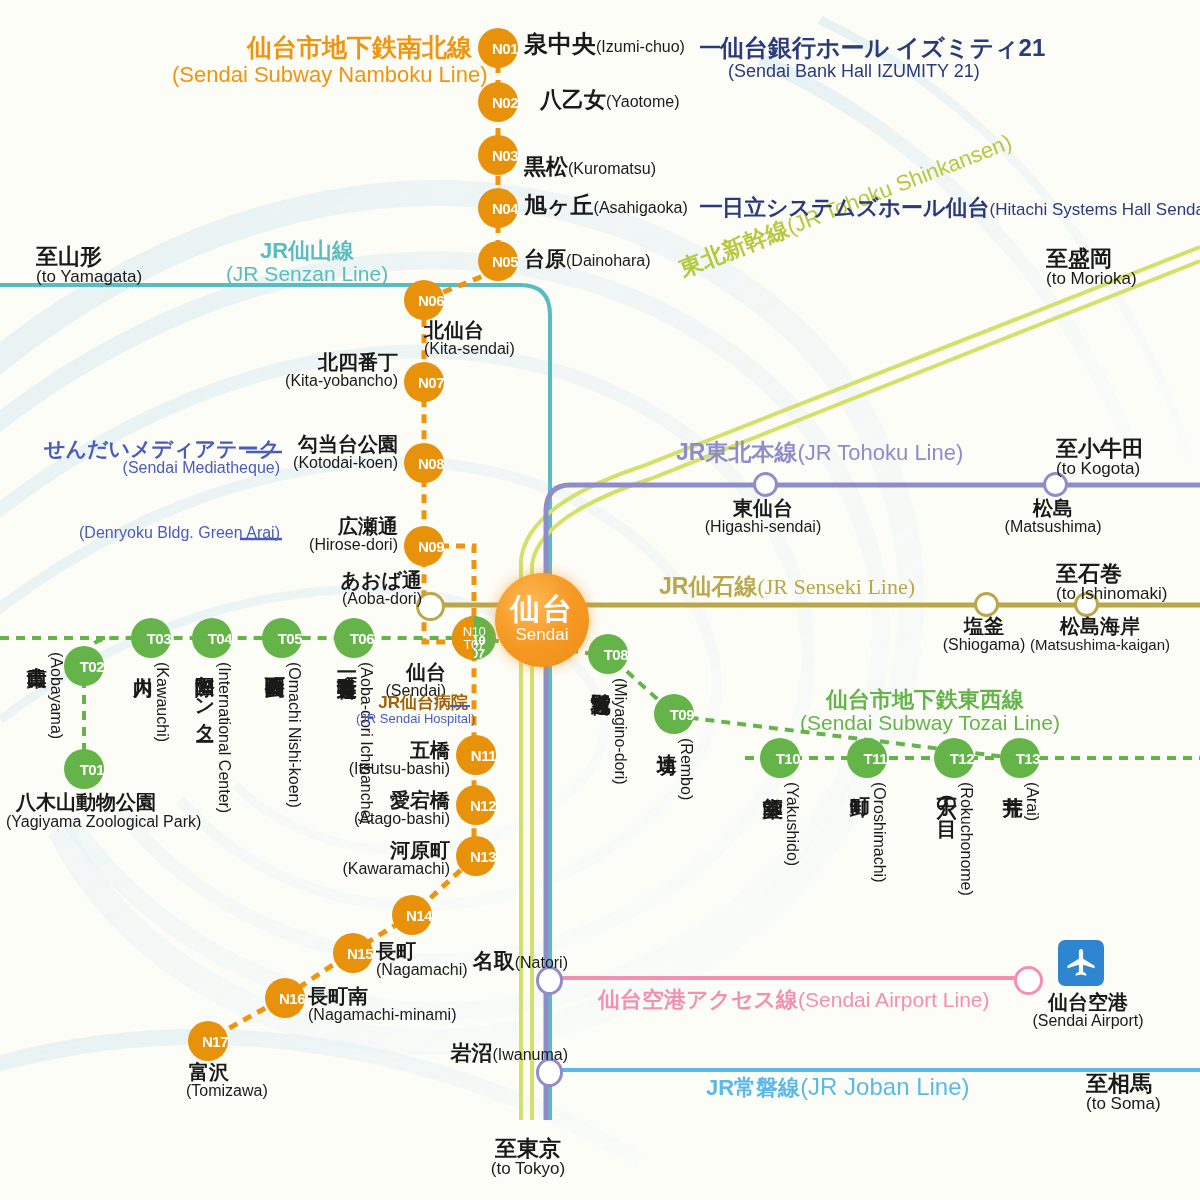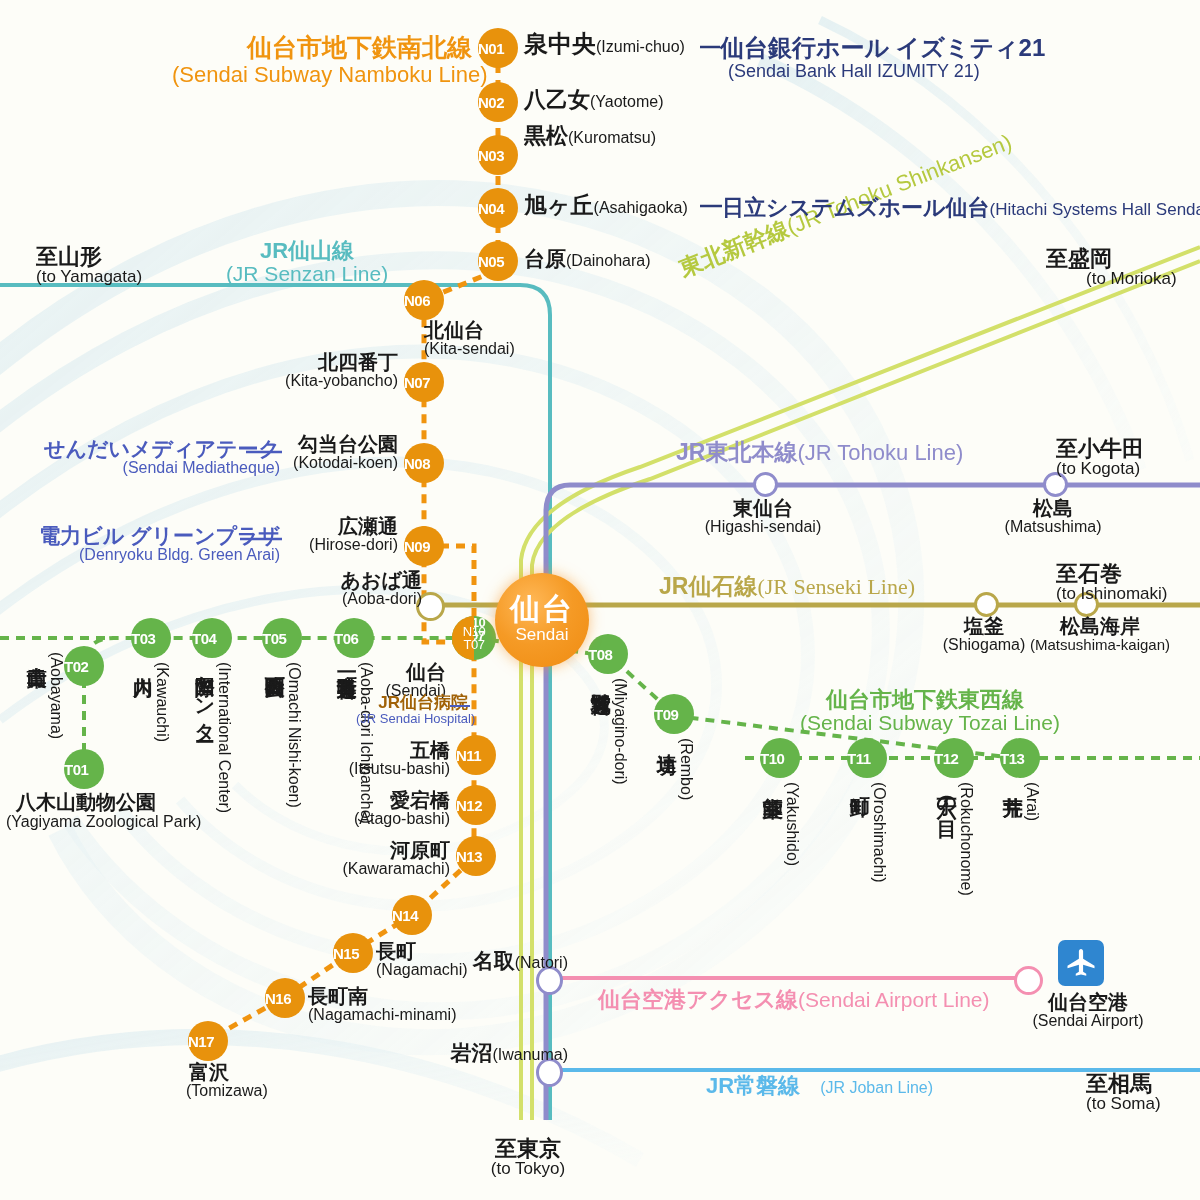--- a/index.html
+++ b/index.html
@@ -12,21 +12,21 @@
   #map{position:absolute;left:0;top:0;width:1200px;height:1200px;}
   .lyr{position:absolute;left:0;top:0;width:1200px;height:1200px;}
   .lbl{position:absolute;white-space:nowrap;line-height:1.06;}
   .jp{font-weight:bold;}
   .en{}
   
   .stn-name-jp{font-size:20px;color:#1a1a1a;font-weight:bold;}
   .stn-name-en{font-size:16px;color:#1a1a1a;}
   .line-title{font-weight:bold;}
   
-  .node{position:absolute;border-radius:50%;display:flex;align-items:center;justify-content:flex-start;
+  .node{position:absolute;border-radius:50%;display:flex;align-items:center;justify-content:flex-end;
         color:#fff;font-weight:bold;text-align:center;}
   .n-node{background:#e8920c;}
   .t-node{background:#65b44a;}
   .node-num{font-size:15px;letter-spacing:-0.5px;line-height:1;}
   .node-num2{font-size:13px;line-height:1.0;letter-spacing:-0.5px;}
   .jr-node{background:#ffffff;border:3px solid #8f8ccb;border-radius:50%;position:absolute;}
   .sen-node{background:#ffffff;border:3px solid #b9a74a;border-radius:50%;position:absolute;}
   .air-node{background:#ffffff;border:3px solid #f48fb1;border-radius:50%;position:absolute;}
   .sendai-hub{position:absolute;border-radius:50%;
     background:radial-gradient(circle at 38% 32%, #ffb857 0%, #f59a25 48%, #ef8b11 100%);
@@ -243,34 +243,34 @@
   <div class="lbl" style="left:800px;top:688px;text-align:center;width:250px;color:#65b44a;">
     <div class="jp line-title" style="font-size:22px;">仙台市地下鉄東西線</div>
     <div class="en" style="font-size:21px;margin-top:1px;">(Sendai Subway Tozai Line)</div>
   </div>
 
   <div class="lbl" style="left:598px;top:988px;color:#f48fb1;font-size:22px;">
     <span class="jp line-title">仙台空港アクセス線</span><span class="en" style="font-size:21px;">(Sendai Airport Line)</span>
   </div>
 
   <div class="lbl" style="left:706px;top:1074px;color:#5bb9ea;font-size:22px;">
-    <span class="jp line-title">JR常磐線</span><span class="en" style="font-size:16px;margin-left:20px;">(JR Joban Line)</span>
+    <span class="jp line-title">JR常磐線</span><span class="en" style="font-size:24px;">(JR Joban Line)</span>
   </div>
 
   <div class="lbl" style="left:676px;top:258px;color:#b5c93f;font-size:23px;transform:rotate(-21.3deg);transform-origin:left top;">
     <span class="jp line-title">東北新幹線</span><span class="en" style="font-size:22px;">(JR Tohoku Shinkansen)</span>
   </div>
 
   <div class="lbl" style="left:524px;top:31px;">
     <span class="stn-name-jp" style="font-size:24px;">泉中央</span><span class="stn-name-en">(Izumi-chuo)</span>
   </div>
-  <div class="lbl" style="left:524px;top:88px;">
+  <div class="lbl" style="left:540px;top:88px;">
     <span class="stn-name-jp" style="font-size:22px;">八乙女</span><span class="stn-name-en">(Yaotome)</span>
   </div>
-  <div class="lbl" style="left:524px;top:124px;">
+  <div class="lbl" style="left:524px;top:155px;">
     <span class="stn-name-jp" style="font-size:22px;">黒松</span><span class="stn-name-en">(Kuromatsu)</span>
   </div>
   <div class="lbl" style="left:524px;top:193px;">
     <span class="stn-name-jp" style="font-size:23px;">旭ヶ丘</span><span class="stn-name-en">(Asahigaoka)</span>
   </div>
   <div class="lbl" style="left:524px;top:248px;">
     <span class="stn-name-jp" style="font-size:21px;">台原</span><span class="stn-name-en">(Dainohara)</span>
   </div>
   <div class="lbl" style="left:424px;top:320px;">
     <div class="stn-name-jp">北仙台</div>
@@ -403,21 +403,21 @@
       <path d="M21 15.5v-1.7l-7.6-4.6V4.1c0-.8-.6-1.5-1.4-1.5s-1.4.7-1.4 1.5v5.1L3 13.8v1.7l7.6-2.3v4.6l-2.1 1.4v1.3l3.5-.9 3.5.9v-1.3l-2.1-1.4v-4.6L21 15.5z"></path>
     </svg>
   </div>
 
   <div class="lbl" style="left:36px;top:245px;">
     <div class="stn-name-jp" style="font-size:22px;">至山形</div>
     <div class="stn-name-en" style="font-size:17px;">(to Yamagata)</div>
   </div>
   <div class="lbl" style="left:1046px;top:247px;">
     <div class="stn-name-jp" style="font-size:22px;">至盛岡</div>
-    <div class="stn-name-en" style="font-size:17px;margin-left:40px;">(to Morioka)</div>
+    <div class="stn-name-en" style="font-size:17px;">(to Morioka)</div>
   </div>
   <div class="lbl" style="left:1056px;top:437px;">
     <div class="stn-name-jp" style="font-size:22px;">至小牛田</div>
     <div class="stn-name-en" style="font-size:17px;">(to Kogota)</div>
   </div>
   <div class="lbl" style="left:1056px;top:562px;">
     <div class="stn-name-jp" style="font-size:22px;">至石巻</div>
     <div class="stn-name-en" style="font-size:17px;">(to Ishinomaki)</div>
   </div>
   <div class="lbl" style="left:1086px;top:1072px;">
@@ -434,21 +434,20 @@
     <div class="en" style="font-size:18px;color:#2b3a7a;margin-left:8px;margin-top:2px;">(Sendai Bank Hall IZUMITY 21)</div>
   </div>
   <div class="lbl" style="left:722px;top:196px;">
     <span class="jp" style="font-size:22px;color:#2b3a7a;">日立システムズホール仙台</span><span class="en" style="font-size:17px;color:#2b3a7a;">(Hitachi Systems Hall Sendai)</span>
   </div>
   <div class="lbl" style="left:30px;top:438px;width:250px;text-align:right;">
     <div class="jp" style="font-size:21px;color:#4a5bbd;">せんだいメディアテーク</div>
     <div class="en" style="font-size:16px;color:#4a5bbd;">(Sendai Mediatheque)</div>
   </div>
   <div class="lbl" style="left:14px;top:525px;width:266px;text-align:right;">
-    <div class="jp" style="font-size:21px;color:#4a5bbd;">電力ビル グリーンプラザ</div>
     <div class="en" style="font-size:16px;color:#4a5bbd;">(Denryoku Bldg. Green Arai)</div>
   </div>
   <div class="lbl" style="left:356px;top:694px;width:112px;text-align:right;">
     <div class="jp" style="font-size:17px;color:#a16207;">JR仙台病院</div>
     <div class="en" style="font-size:13px;color:#4a5bbd;">(JR Sendai Hospital)</div>
   </div>
 
   <svg class="lyr" viewBox="0 0 1200 1200">
     <line x1="700" y1="47" x2="720" y2="47" stroke="#2b3a7a" stroke-width="2.5"></line>
     <line x1="700" y1="206" x2="722" y2="206" stroke="#2b3a7a" stroke-width="2.5"></line>

